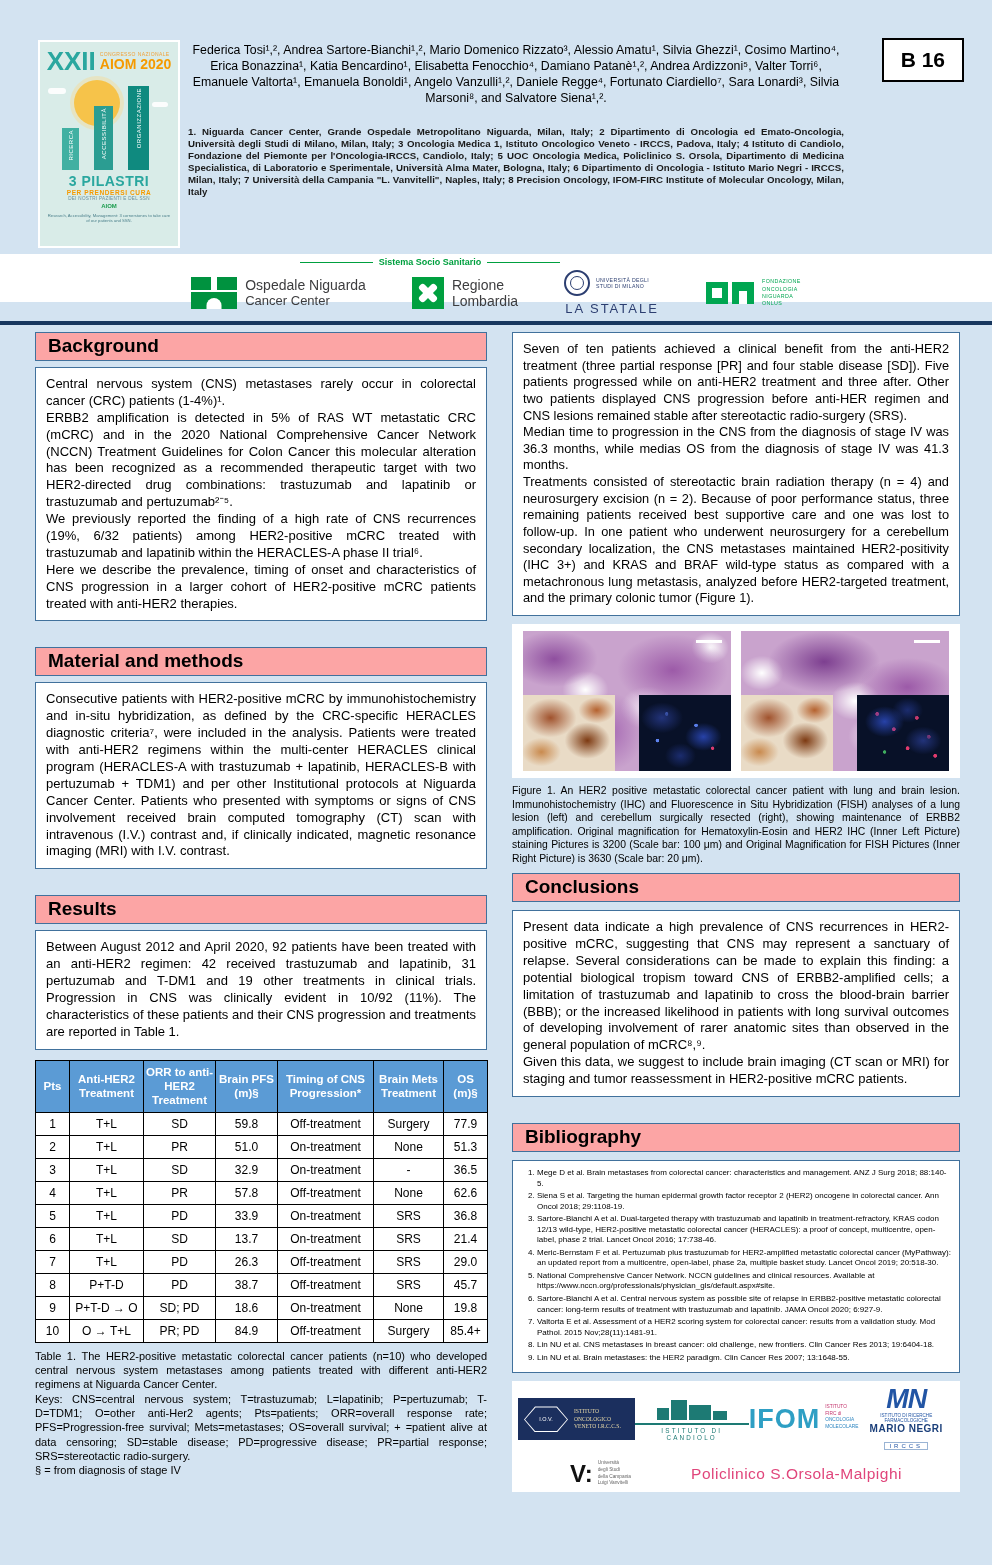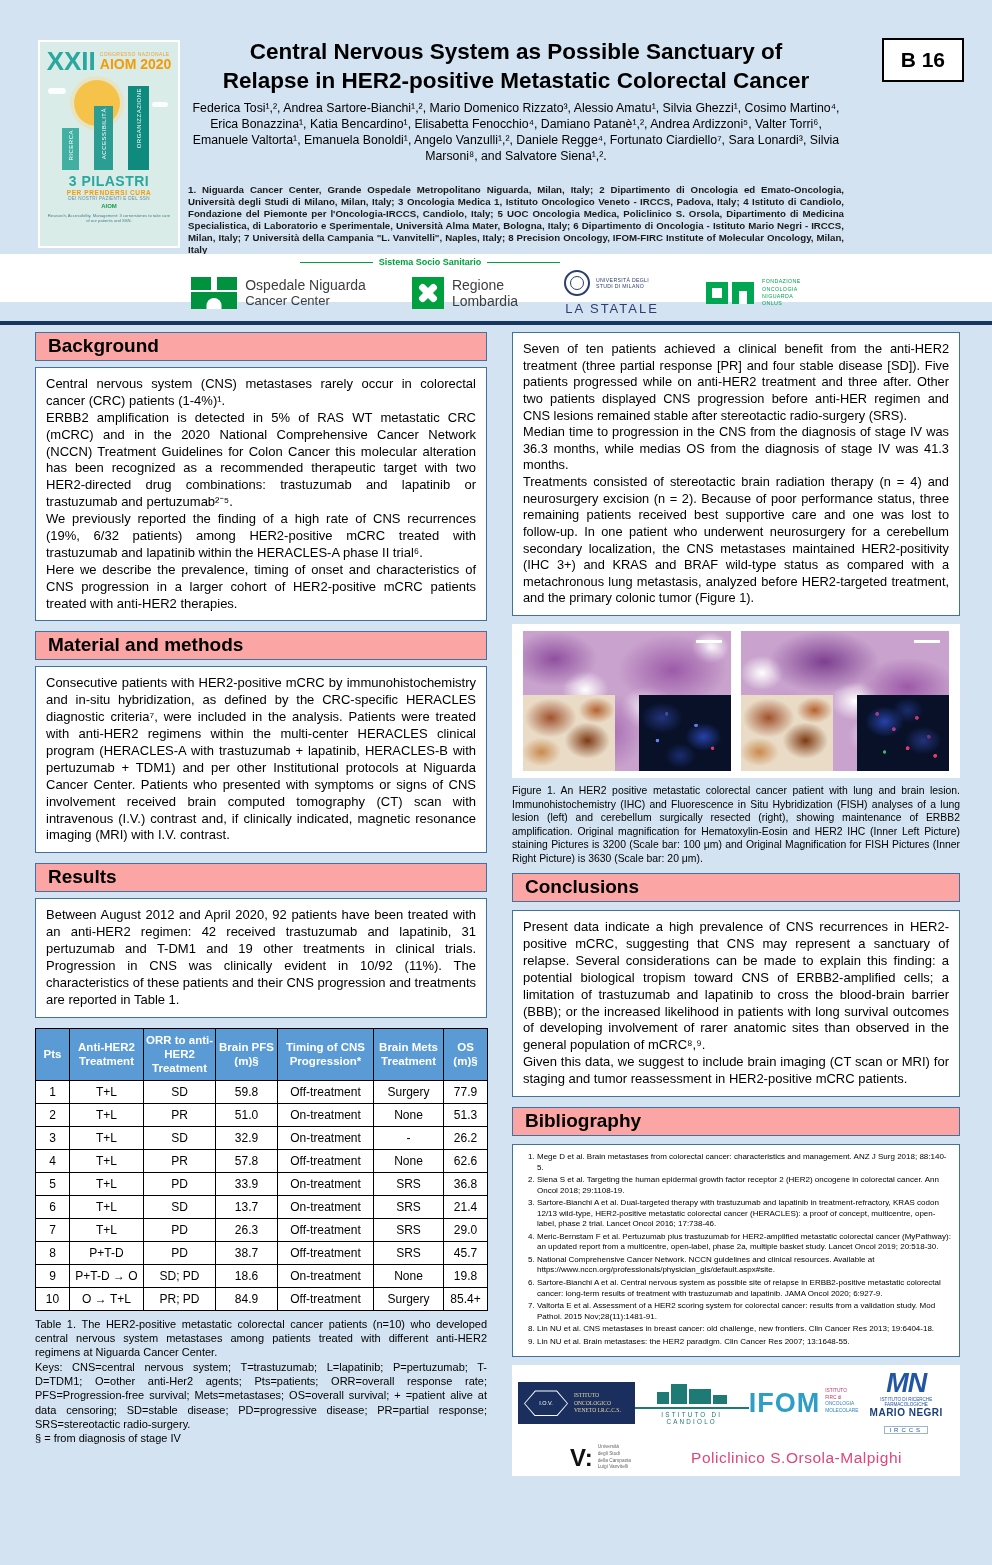--- a/index.html
+++ b/index.html
@@ -71,21 +71,21 @@
 
   
   .col { position:absolute; top:332px; }
   .col-left { left:35px; width:452px; }
   .col-right { left:512px; width:448px; }
   .sec-h { background:#fca5a5; border:1.6px solid #41719c; text-align:left; font-weight:bold;
     font-size:19px; padding:2px 12px 3px; }
   .box { background:#fff; border:1.6px solid #41719c; padding:8px 10px; font-size:13px;
     text-align:justify; line-height:1.3; }
   .box p { margin:0; }
-  .mt6 { margin-top:6px; } .mt8 { margin-top:8px; } .mt10 { margin-top:10px; }
+  .mt6 { margin-top:6px; } .mt8 { margin-top:8px; } .mt10 { margin-top:26px; }
 
   
   table { border-collapse:collapse; width:100%; table-layout:fixed; margin-top:10px; background:#fff; }
   th { background:#5b9bd5; color:#fff; font-weight:bold; font-size:11.5px; border:1px solid #000;
     padding:4px 1px; text-align:center; line-height:1.25; }
   td { background:#fff; border:1px solid #000; font-size:12px; text-align:center; padding:4px 1px; }
   .tbl-caption { margin-top:6px; font-size:11px; line-height:1.3; text-align:justify; }
   .tbl-caption p { margin:0; }
 
   
@@ -196,24 +196,20 @@
       </div>
   </div>
   <div class="cc-big">3 PILASTRI</div>
   <div class="cc-sub1">PER PRENDERSI CURA</div>
   <div class="cc-sub2">DEI NOSTRI PAZIENTI E DEL SSN</div>
   <div class="cc-aiom">AIOM</div>
   <div class="cc-foot">Research, Accessibility, Management: 3 cornerstones to take care of our patients and SSN.</div>
 </div>
 
 <div class="title-block">
-  <div class="poster-title">
-    <div>Central Nervous System as Possible Sanctuary of</div>
-    <div>Relapse in HER2-positive Metastatic Colorectal Cancer</div>
-  </div>
   <div class="authors">Federica Tosi¹,², Andrea Sartore-Bianchi¹,², Mario Domenico Rizzato³, Alessio Amatu¹, Silvia Ghezzi¹, Cosimo Martino⁴, Erica Bonazzina¹, Katia Bencardino¹, Elisabetta Fenocchio⁴, Damiano Patanè¹,², Andrea Ardizzoni⁵, Valter Torri⁶, Emanuele Valtorta¹, Emanuela Bonoldi¹, Angelo Vanzulli¹,², Daniele Regge⁴, Fortunato Ciardiello⁷, Sara Lonardi³, Silvia Marsoni⁸, and Salvatore Siena¹,².</div>
   <div class="affiliations">1. Niguarda Cancer Center, Grande Ospedale Metropolitano Niguarda, Milan, Italy; 2 Dipartimento di Oncologia ed Emato-Oncologia, Università degli Studi di Milano, Milan, Italy; 3 Oncologia Medica 1, Istituto Oncologico Veneto - IRCCS, Padova, Italy; 4 Istituto di Candiolo, Fondazione del Piemonte per l'Oncologia-IRCCS, Candiolo, Italy; 5 UOC Oncologia Medica, Policlinico S. Orsola, Dipartimento di Medicina Specialistica, di Laboratorio e Sperimentale, Università Alma Mater, Bologna, Italy; 6 Dipartimento di Oncologia - Istituto Mario Negri - IRCCS, Milan, Italy; 7 Università della Campania "L. Vanvitelli", Naples, Italy; 8 Precision Oncology, IFOM-FIRC Institute of Molecular Oncology, Milan, Italy</div>
 </div>
 
 <div class="badge">B 16</div>
 
 <div class="logo-strip">
   <div class="sss">
     <span class="ln"></span>
     <span class="tx">Sistema Socio Sanitario</span>
@@ -325,21 +321,21 @@
           <td>None</td>
           <td>51.3</td>
         </tr>
         <tr>
           <td>3</td>
           <td>T+L</td>
           <td>SD</td>
           <td>32.9</td>
           <td>On-treatment</td>
           <td>-</td>
-          <td>26.2</td>
+          <td>36.5</td>
         </tr>
         <tr>
           <td>4</td>
           <td>T+L</td>
           <td>PR</td>
           <td>57.8</td>
           <td>Off-treatment</td>
           <td>None</td>
           <td>62.6</td>
         </tr>

